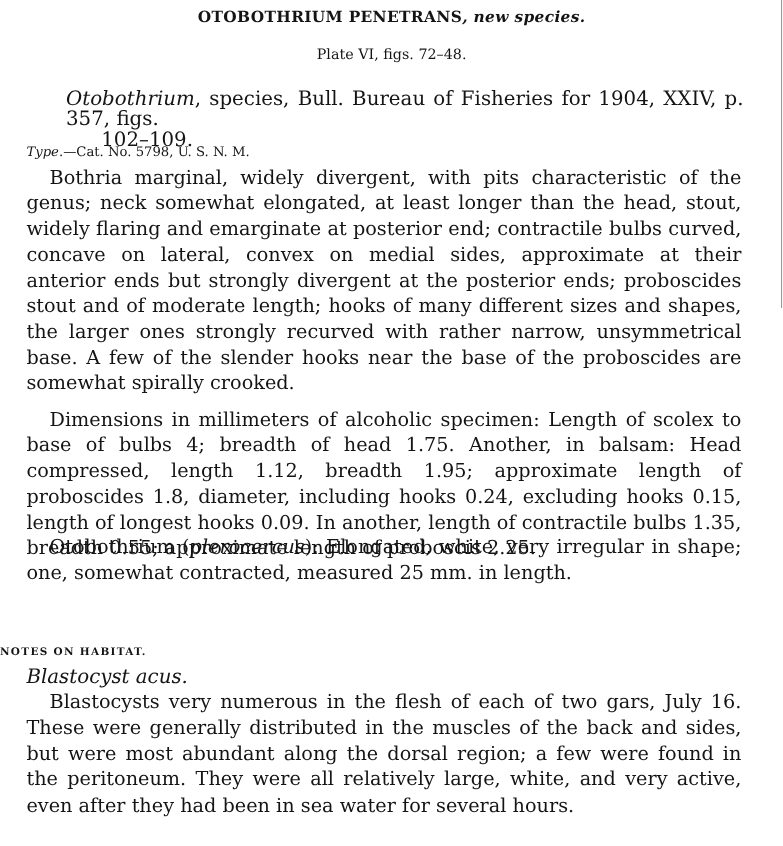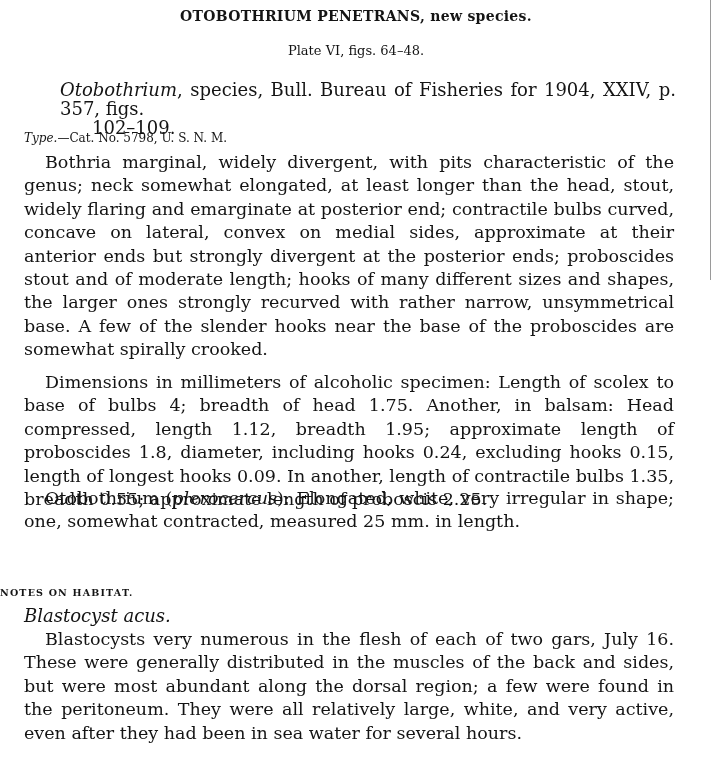--- a/index.html
+++ b/index.html
@@ -9,21 +9,21 @@
     color: #141414;
   }
   .edge-line {
     position: absolute; right: 1px; top: 0; width: 1px; height: 280px;
     background: #9a9a9a;
   }
   .title {
     position: absolute; top: 8px; left: 0; width: 712px; text-align: center;
     font-size: 14px; font-weight: bold; letter-spacing: 0.3px;
   }
-  .title .rest { font-weight: bold; font-size: 14px; }
+  .title .rest { font-weight: bold; font-size: 14px; font-style: italic; }
   .plate {
     position: absolute; top: 43px; left: 0; width: 712px; text-align: center;
     font-size: 13px;
   }
   .ref {
     position: absolute; top: 80px; left: 60px; width: 616px;
     font-size: 18px; line-height: 19px; text-align: justify;
   }
   .ref .cont { padding-left: 32px; display: block; }
   .body {
@@ -48,21 +48,21 @@
 </style>
 </head>
 <body>
 
 <div class="edge-line"></div>
 
 <div class="title">
   <span>OTOBOTHRIUM PENETRANS</span><span class="rest">, new species.</span>
 </div>
 
-<div class="plate">Plate VI, figs. 64–48.</div>
+<div class="plate">Plate VI, figs. 72–48.</div>
 
 <div class="ref">
   <i>Otobothrium</i><span>, species, Bull. Bureau of Fisheries for 1904, XXIV, p. 357, figs.</span>
   <span class="cont">102–109.</span>
 </div>
 
 <div class="body type-line">
   <i>Type.</i><span>—Cat. No. 5798, U. S. N. M.</span>
 </div>
 

